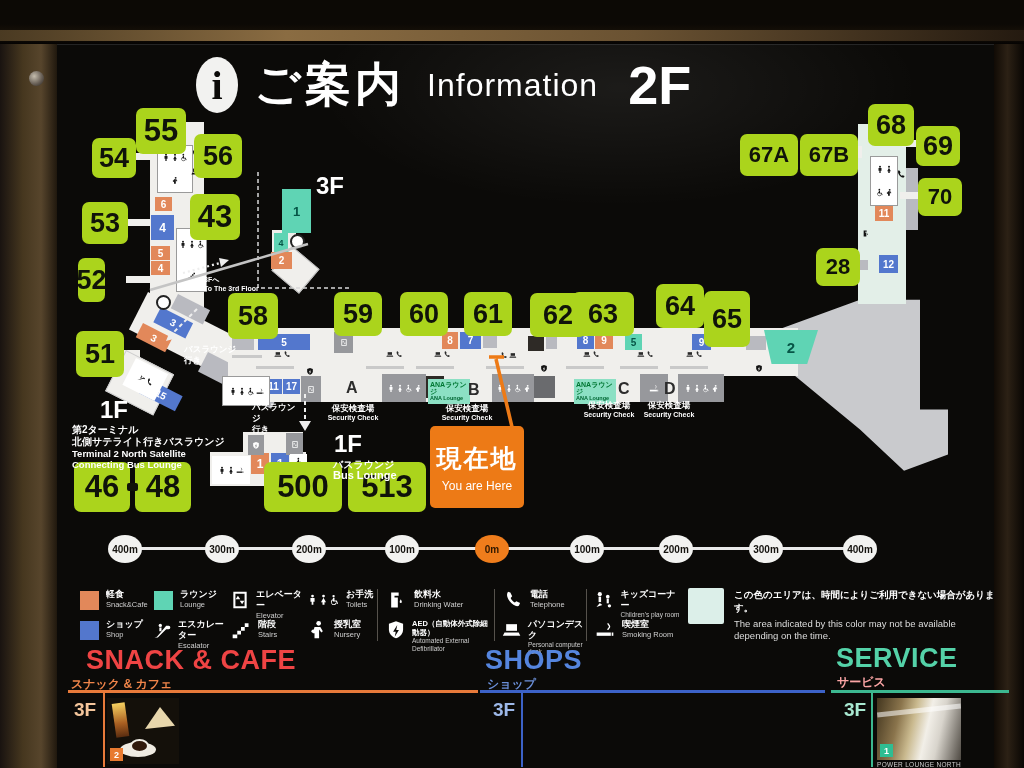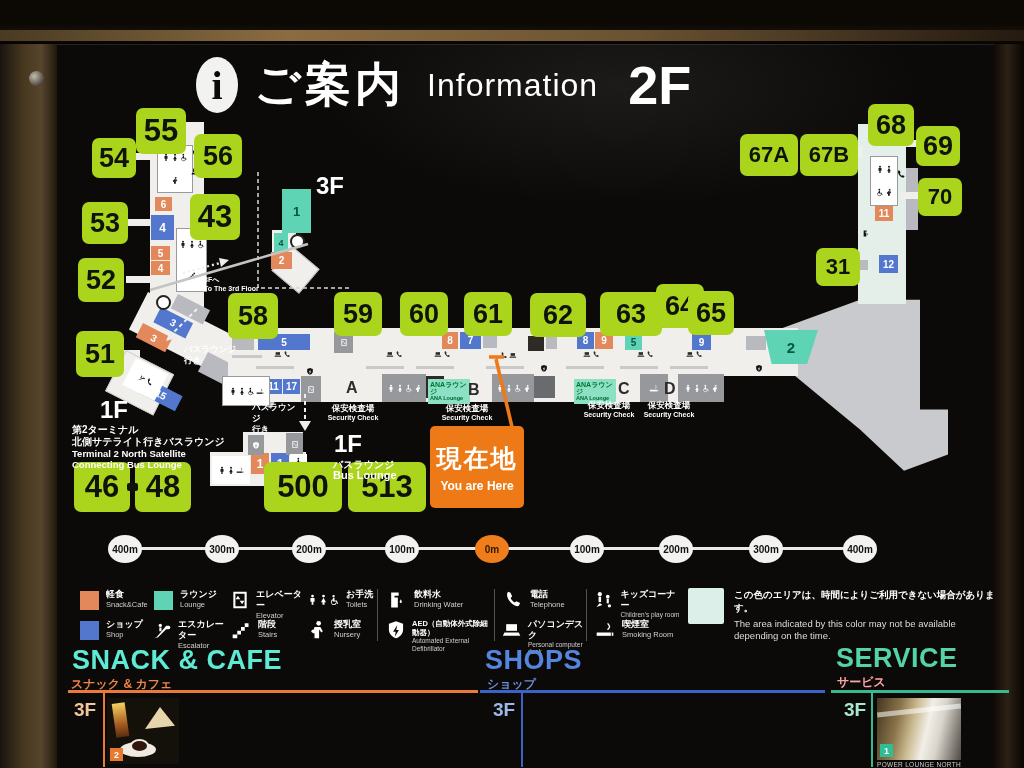--- a/index.html
+++ b/index.html
@@ -46,21 +46,21 @@
   .lbl{position:absolute;color:#fff;z-index:6;}
   .cklet{position:absolute;color:#2c2c2c;font-weight:bold;font-size:16px;z-index:5;}
   .seclbl{position:absolute;color:#fff;text-align:center;z-index:6;line-height:1.15;}
   .seclbl .j{font-size:8.5px;font-weight:bold;} .seclbl .e{font-size:7px;font-weight:bold;}
   .ana{position:absolute;background:#8ce0c4;color:#063;z-index:4;line-height:1.05;padding:2px 2px;
        font-weight:bold;}
   .ana .j{font-size:7px;color:#073;} .ana .e{font-size:5.5px;}
   .yah{position:absolute;left:430px;top:426px;width:94px;height:82px;background:#ed7a16;border-radius:5px;
        display:flex;flex-direction:column;align-items:center;justify-content:center;z-index:7;color:#fff;}
   .yah .j{font-size:25px;font-weight:bold;letter-spacing:2px;}
-  .yah .e{font-size:12px;font-weight:bold;margin-top:4px;}
+  .yah .e{font-size:12px;font-weight:normal;margin-top:4px;}
   .bench{position:absolute;background:#c9c9c9;z-index:3;}
   .desk{position:absolute;display:flex;align-items:flex-end;gap:1px;color:#2a2a2a;z-index:4;}
   .rot{transform-origin:top left;}
   
   .s-line{left:112px;top:547px;width:756px;height:3px;background:#eaeaea;z-index:2;}
   .tick{position:absolute;top:535px;width:34px;height:28px;background:#f2f2f0;border-radius:50%;color:#15130f;
         display:flex;align-items:center;justify-content:center;font-size:10px;font-weight:bold;z-index:3;}
   .tick.zero{background:#ef7d1c;color:#301800;}
   
   .lg-col{position:absolute;display:flex;flex-direction:column;gap:5px;}
@@ -215,31 +215,31 @@
     <path d="M305 394 V422" stroke="#eee" stroke-width="2" stroke-dasharray="4 3" fill="none"></path>
     <polygon points="305,431 299,421 311,421" fill="#eee"></polygon>
     <path d="M489 357h15M496 359 L512 427" stroke="#ed7a16" stroke-width="3.5" fill="none"></path>
   </svg>
 
   <div class="gate f30" style="left:136px;top:108px;width:50px;height:46px">55</div>
   <div class="gate" style="left:92px;top:138px;width:44px;height:40px">54</div>
   <div class="gate" style="left:194px;top:134px;width:48px;height:44px">56</div>
   <div class="gate" style="left:82px;top:202px;width:46px;height:42px">53</div>
   <div class="gate f30" style="left:190px;top:194px;width:50px;height:46px">43</div>
-  <div class="gate" style="left:78px;top:258px;width:46px;height:44px">52</div>
+  <div class="gate" style="left:78px;top:258px;width:27px;height:44px">52</div>
   <div class="gate" style="left:76px;top:331px;width:48px;height:46px">51</div>
   <div class="gate" style="left:228px;top:293px;width:50px;height:46px">58</div>
   <div class="gate" style="left:334px;top:292px;width:48px;height:44px">59</div>
   <div class="gate" style="left:400px;top:292px;width:48px;height:44px">60</div>
   <div class="gate" style="left:464px;top:292px;width:48px;height:44px">61</div>
   <div class="gate" style="left:530px;top:293px;width:56px;height:44px">62</div>
-  <div class="gate" style="left:600px;top:292px;width:62px;height:44px">63</div>
+  <div class="gate" style="left:572px;top:292px;width:62px;height:44px">63</div>
   <div class="gate" style="left:656px;top:284px;width:48px;height:44px">64</div>
-  <div class="gate" style="left:688px;top:291px;width:46px;height:44px">65</div>
-  <div class="gate f24" style="left:816px;top:248px;width:44px;height:38px">31</div>
+  <div class="gate" style="left:704px;top:291px;width:46px;height:56px">65</div>
+  <div class="gate f24" style="left:816px;top:248px;width:44px;height:38px">28</div>
   <div class="gate f24" style="left:740px;top:134px;width:58px;height:42px">67A</div>
   <div class="gate f24" style="left:800px;top:134px;width:58px;height:42px">67B</div>
   <div class="gate" style="left:868px;top:104px;width:46px;height:42px">68</div>
   <div class="gate" style="left:916px;top:126px;width:44px;height:40px">69</div>
   <div class="gate f24" style="left:918px;top:178px;width:44px;height:38px">70</div>
 
   <div class="gate f30" style="left:74px;top:462px;width:56px;height:50px">46</div>
   <div class="gate f30" style="left:135px;top:462px;width:56px;height:50px">48</div>
   <div class="abs" style="left:127px;top:483px;width:11px;height:8px;background:#10130a;z-index:7;border-radius:2px"></div>
   <div class="gate f30" style="left:264px;top:462px;width:78px;height:50px">500</div>
@@ -773,21 +773,21 @@
 
   <div class="abs" style="left:688px;top:588px;width:36px;height:36px;background:#dcefe9;border-radius:2px"></div>
   <div class="abs" style="left:734px;top:589px;width:272px">
     <div class="note-j">この色のエリアは、時間によりご利用できない場合があります。</div>
     <div class="note-e">
       <div>The area indicated by this color may not be available</div>
         <div>depending on the time.</div>
     </div>
   </div>
 
-  <div class="sec-title" style="left:72px;top:645px;color:#5eead4">SNACK &amp; CAFE</div>
+  <div class="sec-title" style="left:86px;top:645px;color:#ef4444">SNACK &amp; CAFE</div>
   <div class="sec-sub" style="left:71px;top:676px;color:#f0854a">スナック &amp; カフェ</div>
   <div class="hline" style="left:68px;top:690px;width:410px;background:#e87a3a"></div>
   <div class="fl3" style="left:74px;top:699px;color:#f3c59b">3F</div>
   <div class="vline" style="left:103px;top:693px;background:#e87a3a"></div>
   <div class="photo" style="left:107px;top:698px;width:72px;height:66px">
     <div class="ph-drink"></div>
     <div class="ph-sand"></div>
     <div class="ph-plate"></div>
     <div class="ph-cup"></div>
     <span class="badge bo">2</span>

